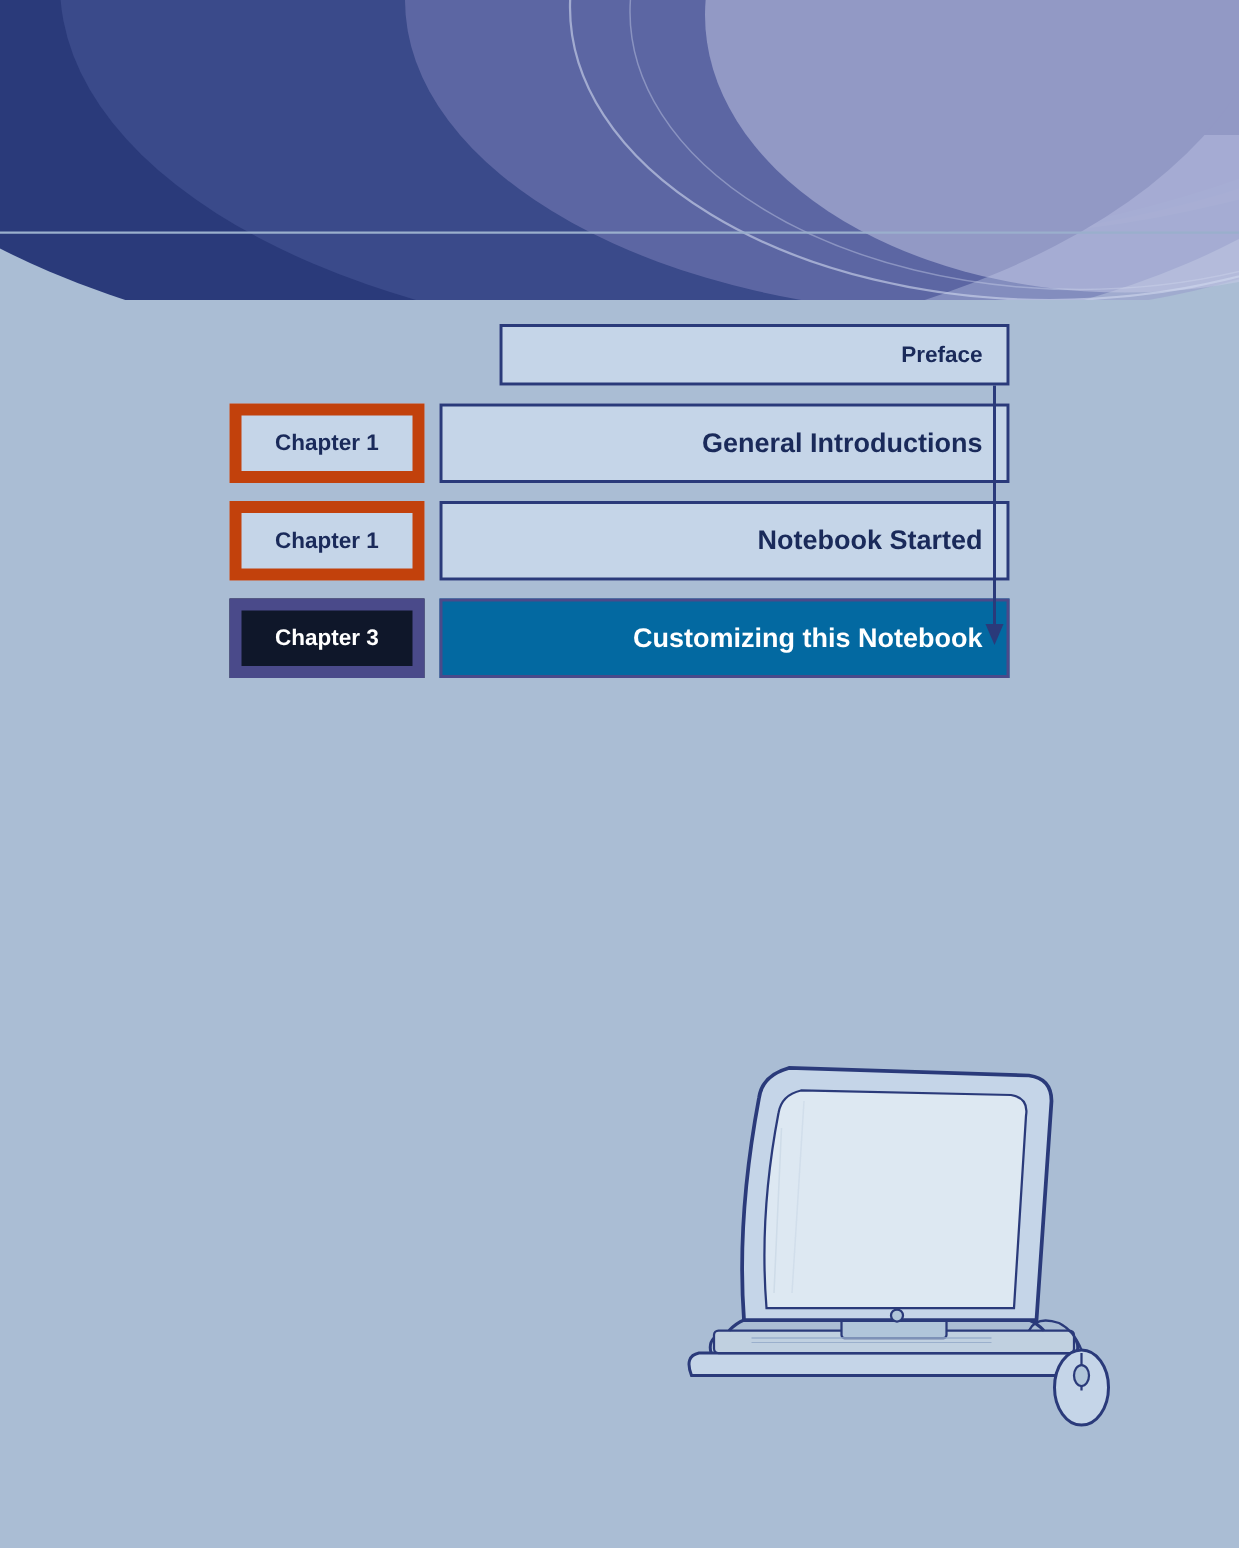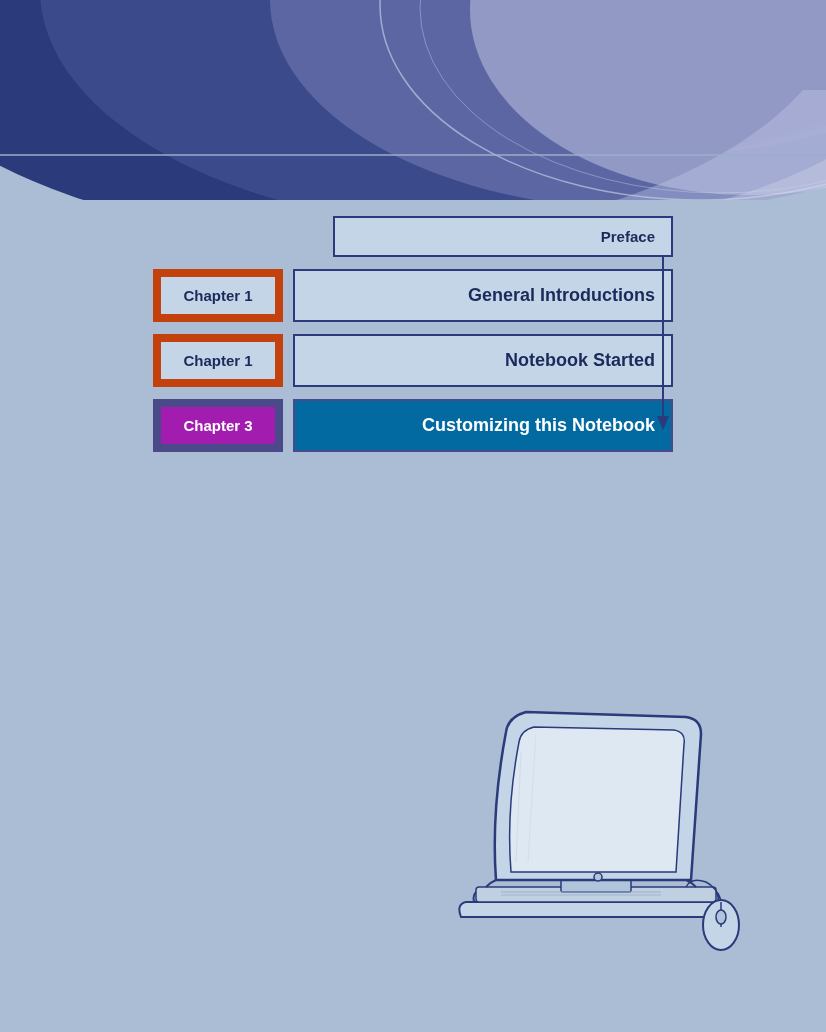--- a/index.html
+++ b/index.html
@@ -96,21 +96,21 @@
       font-weight: bold;
       font-size: 18px;
       color: #1a2a5a;
       display: flex;
       align-items: center;
       justify-content: flex-end;
     }
 
     
     .chapter-row.active .chapter-label {
-      background: #a21caf;
+      background: #0f172a;
       color: #ffffff;
       border-color: #4a4a8a;
     }
 
     .chapter-row.active .chapter-title {
       background: #0369a1;
       color: #ffffff;
       border-color: #4a4a8a;
     }
 

